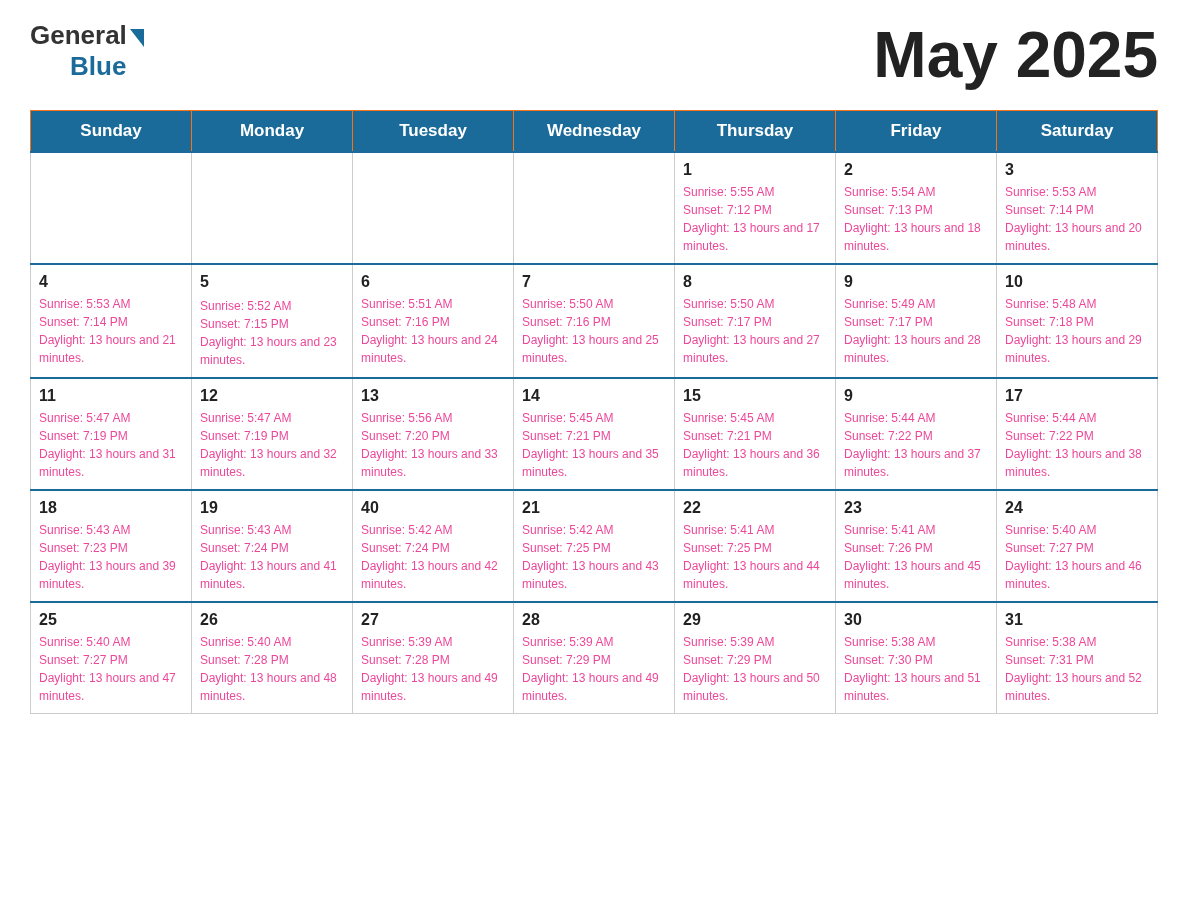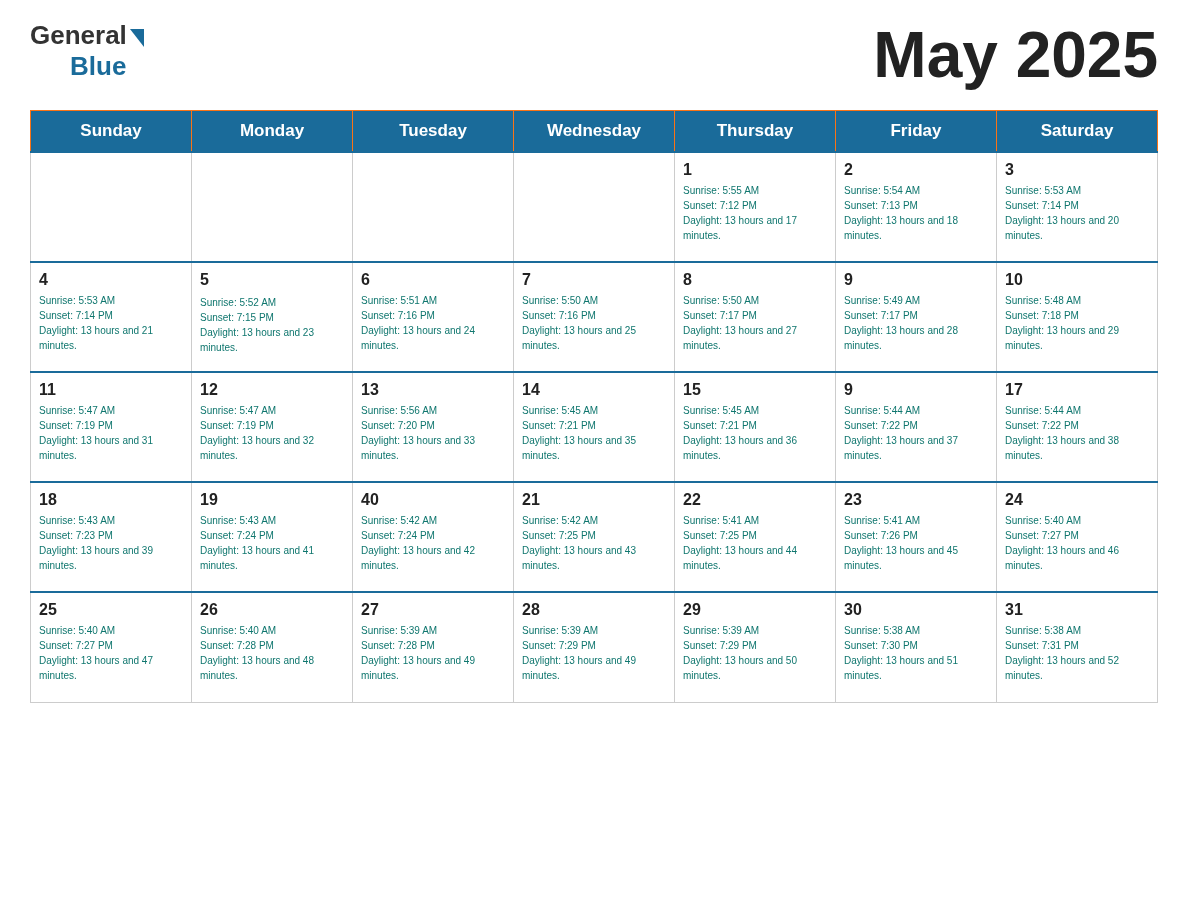--- a/index.html
+++ b/index.html
@@ -84,22 +84,22 @@
       height: 110px;
     }
     .day-number {
       font-size: 16px;
       font-weight: bold;
       color: #222;
       display: block;
       margin-bottom: 4px;
     }
     .day-info {
-      font-size: 10px;
-      color: #0f766e;
+      font-size: 12px;
+      color: #ec4899;
       line-height: 1.5;
     }
     .empty-cell {
       background: #fff;
     }
     tr.week-row td {
       border-top: 2px solid #1a6b9a;
     }
   </style>
 </head>

